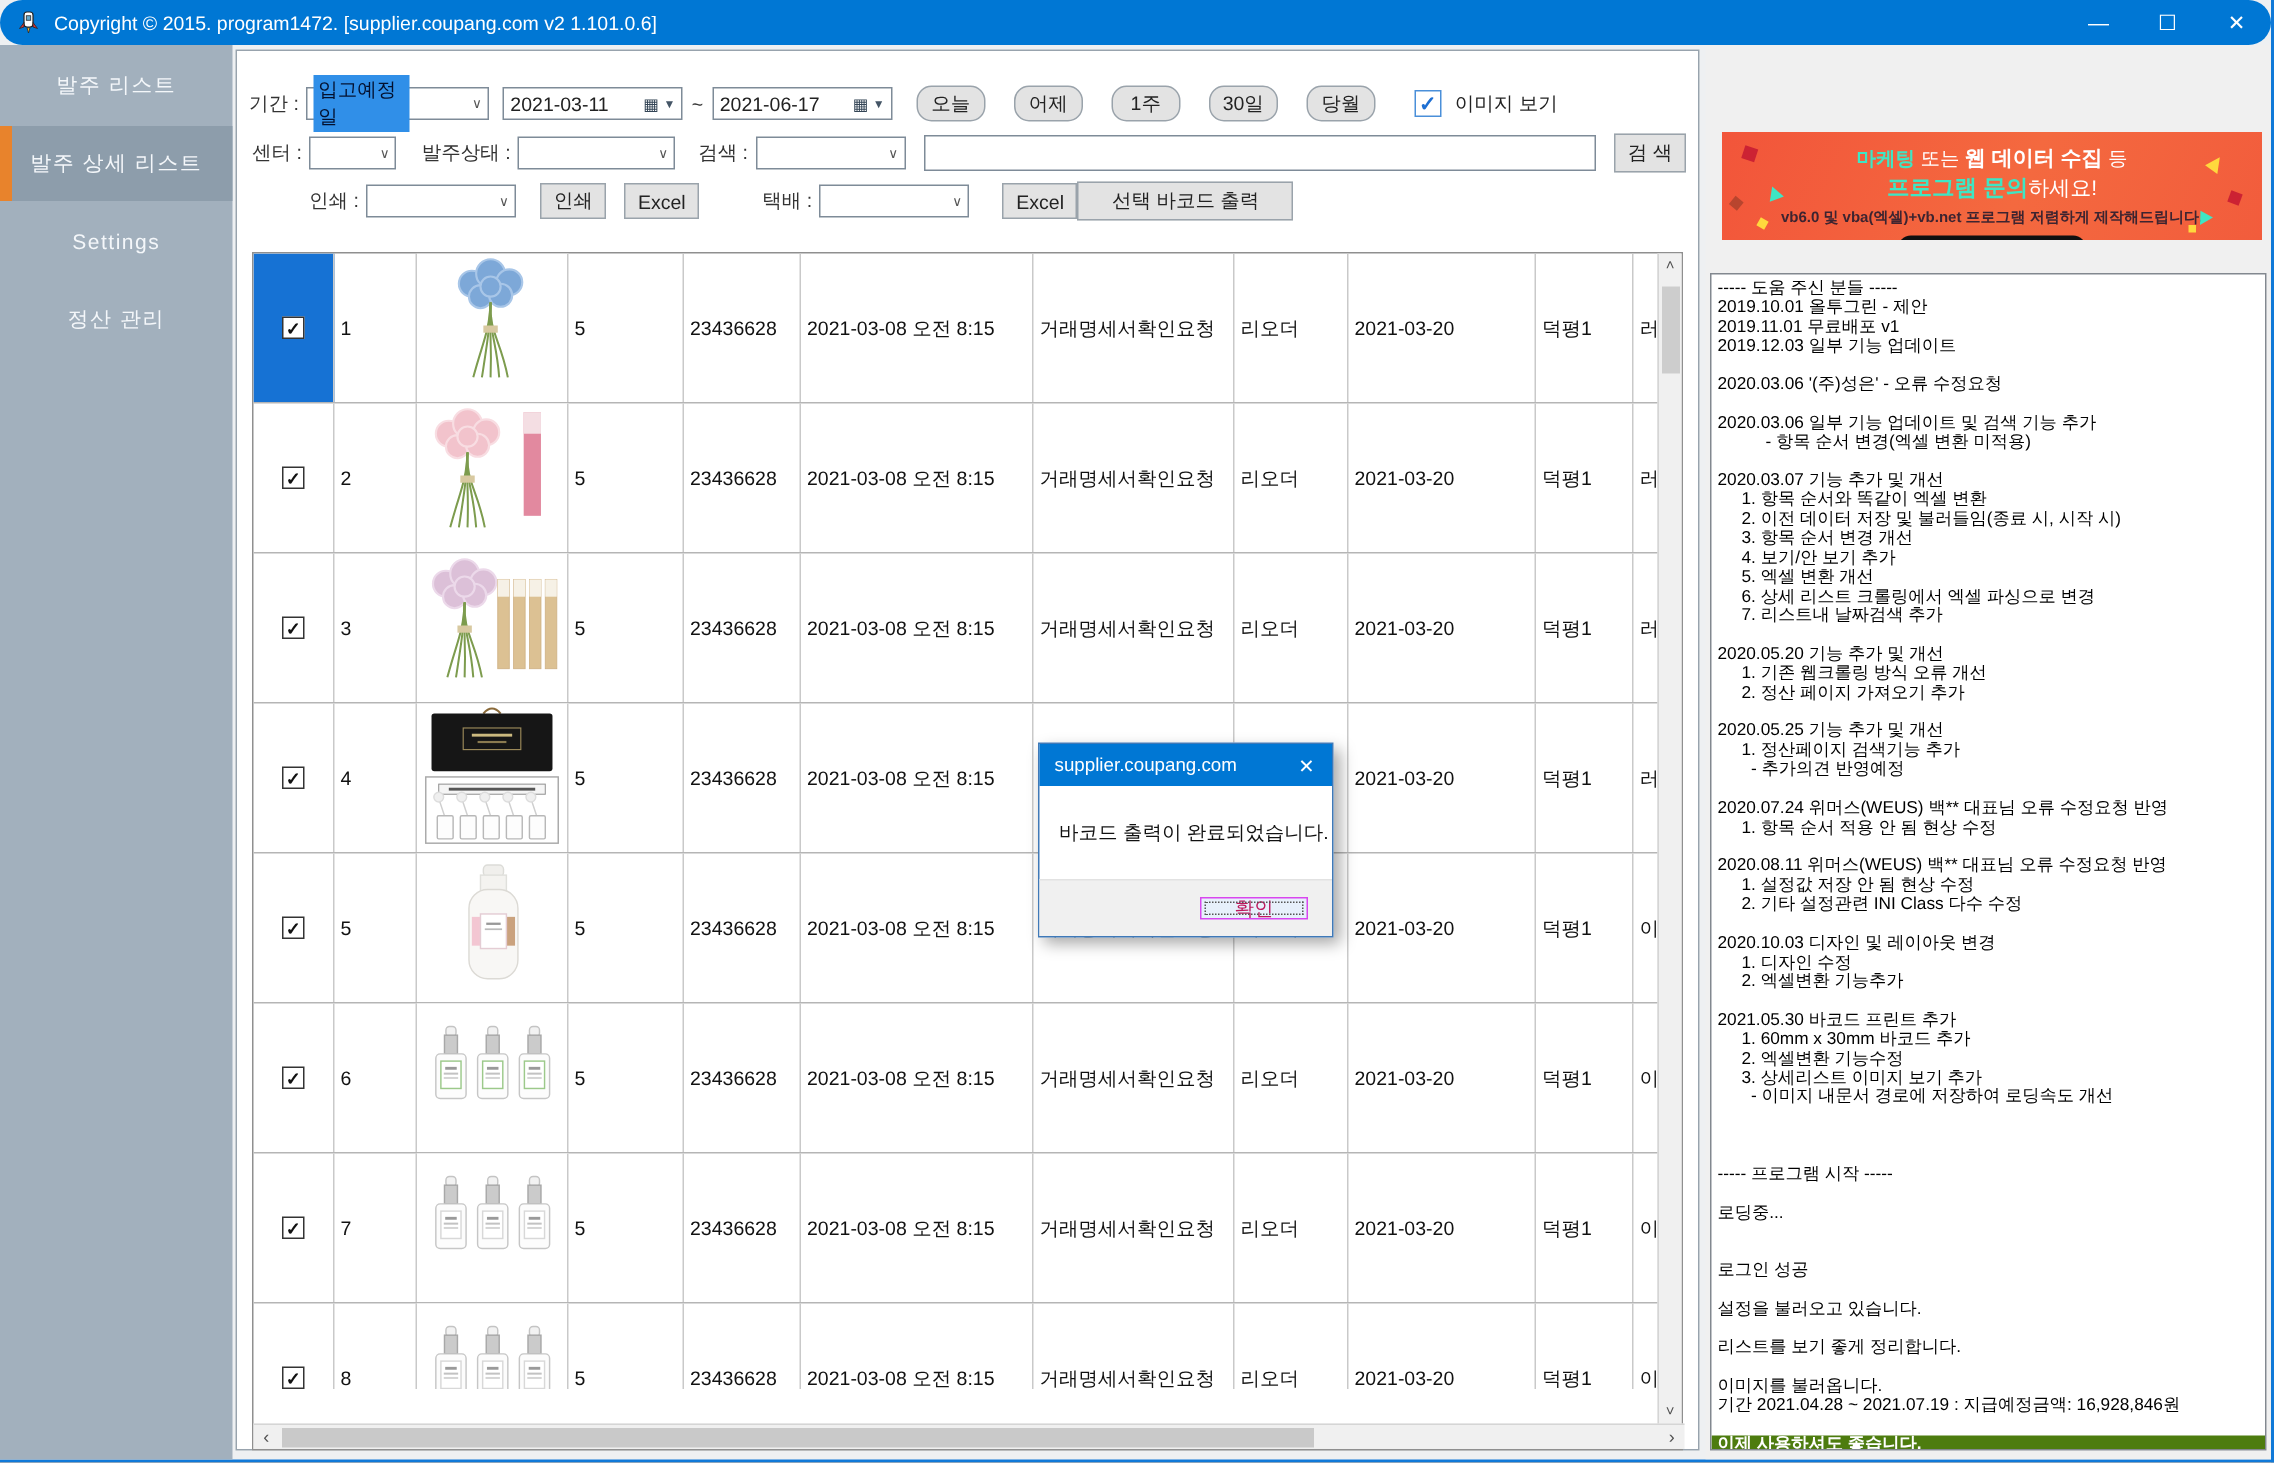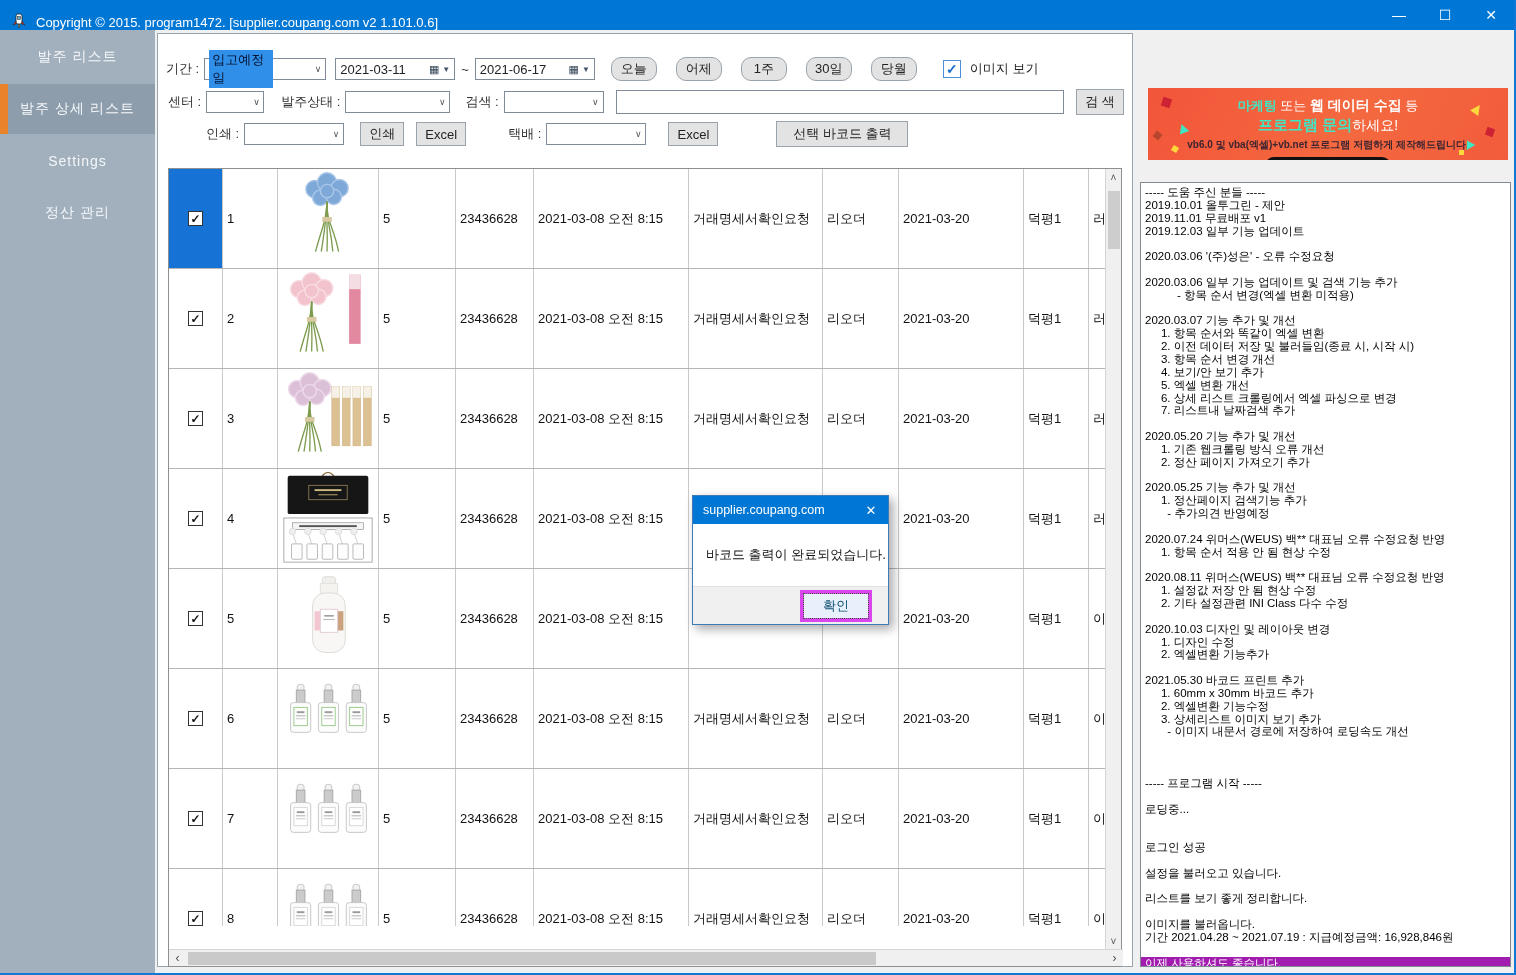--- a/index.html
+++ b/index.html
@@ -2,21 +2,21 @@
 <html><head>
 <meta charset="utf-8">
 <style>
   * { box-sizing: border-box; }
   body { margin:0; background:#444; font-family:"Liberation Sans", sans-serif; }
   .window { position:relative; width:1516px; height:975px; background:#eef0f2; overflow:hidden;
             border-right:2px solid #1079d8; border-bottom:2px solid #1079d8; }
 
   
   .titlebar { position:absolute; left:0; top:0; width:100%; height:30px; background:#0077d4;
-              color:#fff; display:flex; align-items:flex-end; font-size:13px; }
+              color:#fff; display:flex; align-items:center; font-size:13px;border-radius:15px; }
   .title-icon { width:18px; height:18px; margin:0 8px 0 10px; flex:0 0 auto; }
   .win-controls { margin-left:auto; display:flex; height:30px; }
   .win-btn { width:46px; height:30px; display:flex; align-items:center; justify-content:center;
              color:#fff; font-size:14px; }
 
   
   .sidebar { position:absolute; left:0; top:30px; width:155px; height:945px; background:#a2b0bd; }
   .side-item { height:50px; margin-top:2px; display:flex; align-items:center; justify-content:center;
                color:#f4f7fa; font-size:14px; letter-spacing:1px; cursor:default; position:relative; }
   .side-item.active { background:#8d9dab; }
@@ -76,22 +76,22 @@
   
   .dialog { position:absolute; left:692px; top:495px; width:197px; height:130px; background:#fff;
             border:1px solid #3f79b8; box-shadow:4px 4px 10px rgba(0,0,0,.35); z-index:50; }
   .dlg-title { height:28px; background:#0077d4; color:#fff; display:flex; align-items:center;
                font-size:12.5px; padding-left:10px; }
   .dlg-close { margin-left:auto; width:34px; height:28px; display:flex; align-items:center;
                justify-content:center; font-size:13px; color:#fff; }
   .dlg-body { height:62px; display:flex; align-items:center; padding-left:13px; font-size:13px; color:#111; }
   .dlg-footer { height:38px; background:#f0f0f0; display:flex; align-items:center; justify-content:flex-end;
                 padding-right:16px; border-top:1px solid #e2e2e2; }
-  .dlg-ok { width:72px; height:32px; background:#e7f0fb; border:4px solid #d946ef; outline:1px dotted #555;
-            outline-offset:-4px; font-size:13px; color:#0c4a6e; display:flex; align-items:center; justify-content:center; }
+  .dlg-ok { width:72px; height:15px; background:#e7f0fb; border:1px solid #d946ef; outline:1px dotted #555;
+            outline-offset:-4px; font-size:13px; color:#be185d; display:flex; align-items:center; justify-content:center; }
 
   
   .rightpanel { position:absolute; left:1137px; top:30px; width:377px; height:943px; background:#f0f0f0; }
   .banner { position:absolute; left:11px; top:58px; width:360px; height:72px; overflow:hidden;
             background:linear-gradient(115deg,#f2553a 0%, #f4693f 55%, #f25c3c 100%); text-align:center;
             padding-top:9px; }
   .banner .l1 { font-size:13px; color:#fff; }
   .banner .l1 b { color:#3ee6c4; }
   .banner .l1 .wbold { color:#fff; font-weight:bold; font-size:14px; }
   .banner .l2 { font-size:14px; color:#fff; margin-top:1px; }
@@ -99,21 +99,21 @@
   .banner .l3 { font-size:10px; color:#3d2430; margin-top:3px; font-weight:bold; }
   .banner .pill { display:inline-block; margin-top:5px; background:#101010; border-radius:10px;
                   color:#fff; font-size:10.5px; font-weight:bold; padding:2px 14px; }
   .banner .pill .yel { color:#ffd83d; } .banner .pill .teal { color:#3ee6c4; }
   .spark { position:absolute; }
   .tri { width:0; height:0; border-left:5px solid transparent; border-right:5px solid transparent; }
 
   .logbox { position:absolute; left:3px; top:152px; width:371px; height:785px; background:#fff;
             border:1px solid #82888f; overflow:hidden; padding:3px 0 0 4px; }
   .logline { font-size:11.5px; line-height:12.85px; white-space:pre; color:#000; min-height:12.85px; }
-  .logline.hl { background:#a21caf; color:#fff; margin-left:-4px; padding-left:4px; margin-right:0; }
+  .logline.hl { background:#4d7c0f; color:#fff; margin-left:-4px; padding-left:4px; margin-right:0;font-weight:bold; }
 </style>
 </head>
 <body>
 
 <div class="window">
 
   <div class="titlebar">
     <svg class="title-icon" viewBox="0 0 18 18">
       <rect x="6" y="2" width="6" height="10" rx="2" fill="#fff" stroke="#222" stroke-width="0.8"></rect>
       <rect x="7.5" y="4.5" width="3" height="3" fill="#6ac" stroke="#222" stroke-width="0.5"></rect>
@@ -193,21 +193,21 @@
         <span class="arrow">∨</span>
       </div>
       <div class="btn" style="width:44px; margin-left:16px">인쇄</div>
       <div class="btn" style="width:50px; margin-left:12px">Excel</div>
       <span class="flabel" style="margin-left:42px">택배 :</span>
       <div class="combo" style="width:100px">
         <span></span>
         <span class="arrow">∨</span>
       </div>
       <div class="btn" style="width:50px; margin-left:22px">Excel</div>
-      <div class="btn" style="width:132px; height:26px; margin-left:58px">선택 바코드 출력</div>
+      <div class="btn" style="width:144px; height:26px; ">선택 바코드 출력</div>
     </div>
 
     <div class="table">
       <div class="tbody" id="tbody">
           <div class="tr">
             <div class="td checkcell selected" style="width: 54px;">
               <div class="rowcb">✓</div>
             </div>
             <div class="td" style="width: 55px;">1</div>
             <div class="td imgcell" style="width: 101px;">

